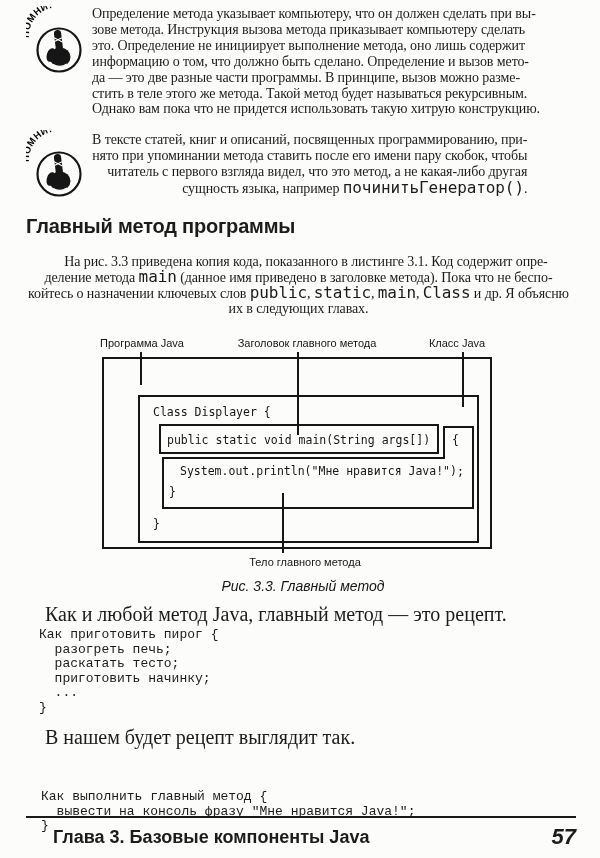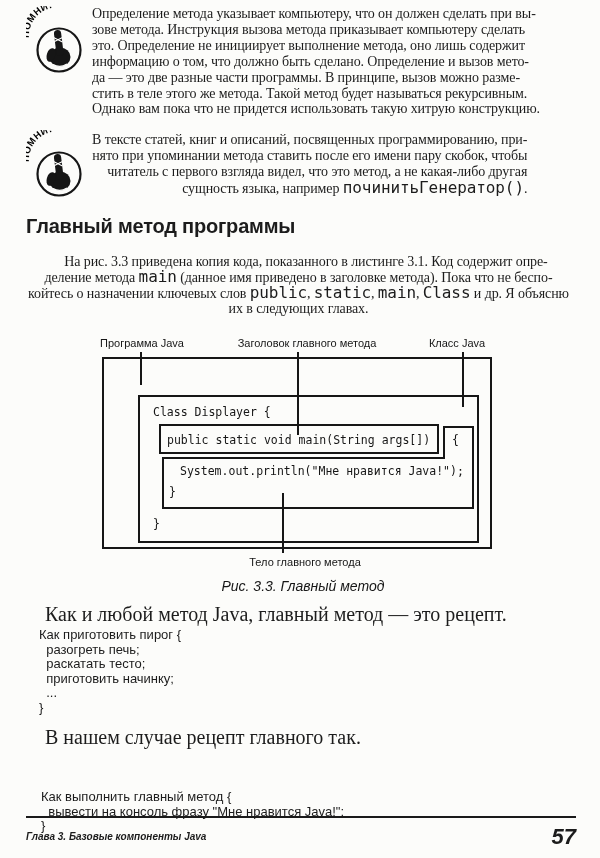--- a/index.html
+++ b/index.html
@@ -13,32 +13,32 @@
   .note-text{white-space:pre;font-size:14px;line-height:15.9px;letter-spacing:-0.1px;}
   .it{}
   .mono-inline{font-family:"DejaVu Sans Mono",monospace;font-size:16px;}
   
   .heading{font-family:"Liberation Sans",sans-serif;font-weight:bold;font-size:20px;line-height:20px;letter-spacing:-0.2px;}
   
   .intro{white-space:pre;font-size:14px;line-height:15px;text-indent:15px;letter-spacing:-0.1px;text-align:center;}
   
   .bodyline{white-space:pre;font-size:20px;line-height:19px;text-indent:17px;}
   
-  .codeblock{font-family:Liberation Sans, sans-serif;font-size:13px;line-height:14.5px;white-space:pre;}
+  .codeblock{font-family:Liberation Mono, monospace;font-size:13px;line-height:14.5px;white-space:pre;}
   
   .fig-svg{display:block;}
   .fig-svg text{fill:#161616;}
   .fig-label{font-family:"Liberation Sans",sans-serif;font-size:11px;}
   .fig-code{font-family:"DejaVu Sans Mono",monospace;font-size:11.5px;}
   .fig-caption{font-family:"Liberation Sans",sans-serif;font-style:italic;font-size:14px;}
   .box{fill:none;stroke:#161616;stroke-width:2;}
   .leader{stroke:#161616;stroke-width:2;}
   
   .footer-rule{background:#1a1a1a;height:2px;}
-  .footer-text{font-family:"Liberation Sans",sans-serif;font-weight:bold;font-style:italic;font-size:10px;line-height:18px;}
+  .footer-text{font-family:"Liberation Sans",sans-serif;font-weight:bold;font-size:18px;line-height:18px;margin-left:27px;}
   .footer-page{font-family:"Liberation Sans",sans-serif;font-weight:bold;font-style:italic;font-size:22px;line-height:18px;}
   
   .stamp{display:block;}
 </style>
 </head>
 <body>
 
 <svg class="abs stamp" style="left:26px;top:6px;" width="66" height="72" viewBox="0 0 66 72">
   <defs>
       <path id="arc1" d="M3,32 A29,29 0 0 1 48,6" fill="none"></path>
@@ -118,20 +118,20 @@
   <text class="fig-caption" x="303" y="256" text-anchor="middle">Рис. 3.3. Главный метод</text>
 </svg>
 
 <div class="abs bodyline" style="left:28px;top:605px;">Как и любой метод Java, главный метод — это рецепт.</div>
 <div class="abs codeblock" style="left:39px;top:628px;">Как приготовить пирог {
   разогреть печь;
   раскатать тесто;
   приготовить начинку;
   ...
 }</div>
-<div class="abs bodyline" style="left:28px;top:728px;">В нашем случае рецепт главного так.</div>
+<div class="abs bodyline" style="left:28px;top:728px;">В нашем будет рецепт выглядит так.</div>
 <div class="abs codeblock" style="left:41px;top:757px;margin-top:33px;">Как выполнить главный метод {
   вывести на консоль фразу "Мне нравится Java!";
 }</div>
 
 <div class="abs footer-rule" style="left:26px;top:816px;width:550px;"></div>
 <div class="abs footer-text" style="left:26px;top:828px;">Глава 3. Базовые компоненты Java</div>
 <div class="abs footer-page" style="left:496px;top:828px;width:80px;text-align:right;">57</div>
 
 </body></html>

